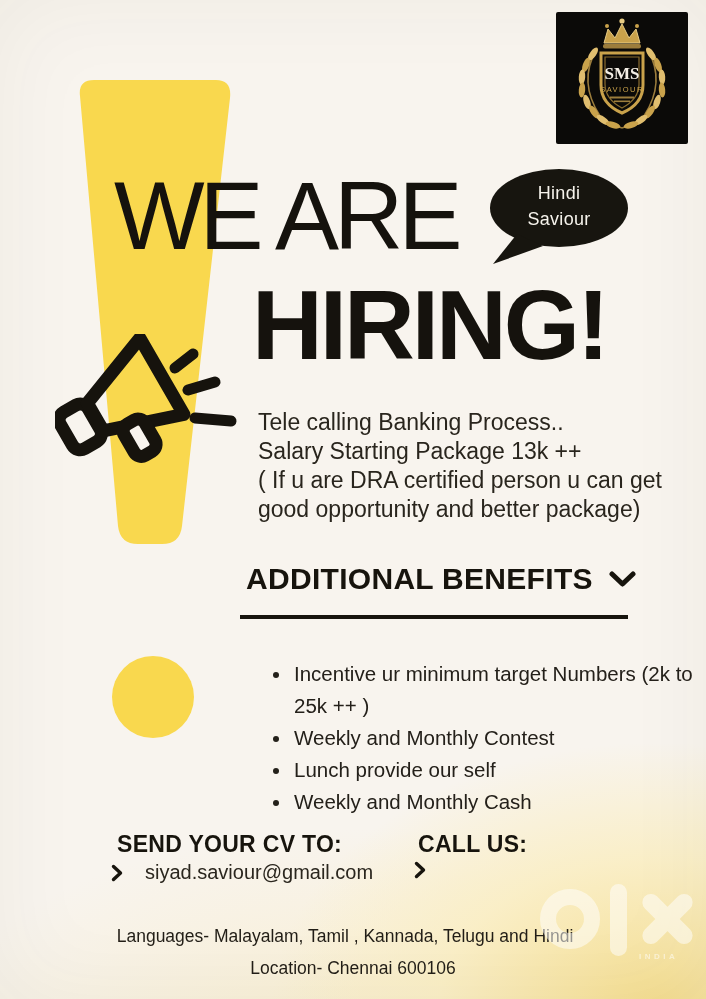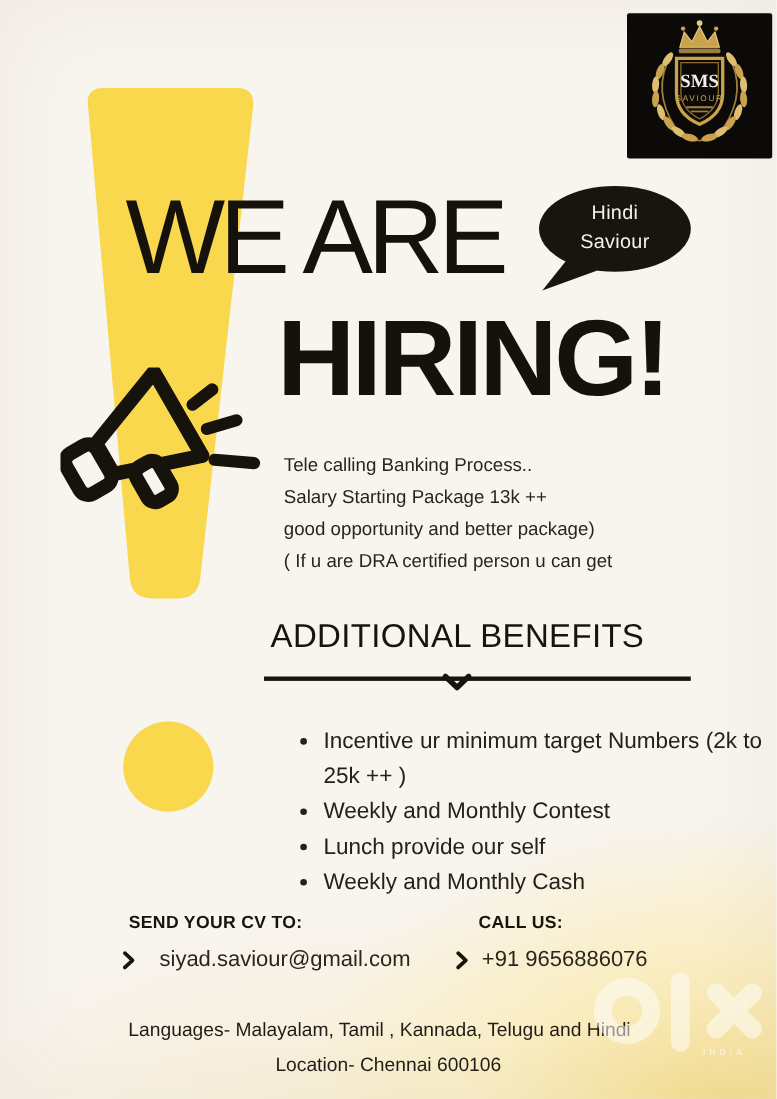--- a/index.html
+++ b/index.html
@@ -29,50 +29,50 @@
     color:#15120D;z-index:3;white-space:nowrap;text-align:center;
   }
 
   
   .excl-bar{left:58px;top:74px;width:184px;height:486px;z-index:1;}
   .excl-dot{left:112px;top:656px;width:82px;height:82px;border-radius:50%;background:#F9D84E;z-index:1;}
 
   .megaphone{left:55px;top:334px;width:215px;height:180px;z-index:4;}
 
   
-  .logo{left:570px;top:12px;width:132px;height:132px;background:#0B0A08;z-index:2;border-radius:2px;}
+  .logo{left:556px;top:12px;width:132px;height:132px;background:#0B0A08;z-index:2;border-radius:2px;}
   .logo svg{width:100%;height:100%;display:block;}
 
   
   .bubble{left:483px;top:162px;width:152px;height:112px;z-index:3;}
   .bubble svg{position:absolute;left:0;top:0;width:100%;height:100%;}
   .bubble .bubble-text{
     position:absolute;left:8px;top:18px;width:136px;
     text-align:center;color:#F6F3EC;font-size:18px;line-height:26px;letter-spacing:.3px;
   }
 
   
-  .intro{left:258px;top:408px;font-size:17px;line-height:29px;color:#29251D;z-index:3;white-space:nowrap;}
+  .intro{left:258px;top:408px;font-size:23px;line-height:29px;color:#29251D;z-index:3;white-space:nowrap;}
 
   
   .benefits-header{
     left:246px;top:562px;display:flex;align-items:center;gap:16px;
-    font-size:30px;font-weight:400;letter-spacing:.3px;color:#17140D;z-index:3;white-space:nowrap;flex-direction:column;
+    font-size:30px;font-weight:700;letter-spacing:.3px;color:#17140D;z-index:3;white-space:nowrap;
   }
   .benefits-underline{left:240px;top:615px;width:388px;height:3.5px;background:#17140D;z-index:3;}
   .benefits-list{
     left:252px;top:642px;width:430px;margin:16px;padding:0 0 0 24px;
     font-size:20.5px;line-height:32px;color:#24201A;z-index:3;list-style:disc;
   }
   .benefits-list li{padding-left:2px;}
 
   
-  .label{font-size:16px;font-weight:800;letter-spacing:.3px;color:#17140D;white-space:nowrap;}
+  .label{font-size:23px;font-weight:800;letter-spacing:.3px;color:#17140D;white-space:nowrap;}
   .cv-label{left:117px;top:831px;}
-  .call-label{left:435px;top:831px;}
+  .call-label{left:418px;top:831px;}
   .contact-row{display:flex;align-items:center;gap:12px;font-size:20px;color:#2A261E;white-space:nowrap;}
   .email-row{left:111px;top:861px;gap:22px;}
   .phone-row{left:414px;top:861px;}
   .chev{flex:0 0 auto;}
 
   .languages{left:0;top:926px;width:706px;text-align:center;font-size:17.5px;color:#211D16;transform:translateX(-8px);z-index:3;}
   .location{left:0;top:958px;width:706px;text-align:center;font-size:17.5px;color:#211D16;z-index:3;}
 
   
   .olx{left:540px;top:884px;width:165px;height:80px;opacity:.52;z-index:5;text-align:center;}
@@ -160,22 +160,22 @@
       <div>Saviour</div>
     </div>
   </div>
 
   <div class="abs we-are">WE ARE</div>
   <div class="abs hiring">HIRING!</div>
 
   <div class="abs intro">
     <div>Tele calling Banking Process..</div>
     <div>Salary Starting Package 13k ++</div>
+    <div>( If u are DRA certified person u can get</div>
     <div>good opportunity and better package)</div>
-    <div>( If u are DRA certified person u can get</div>
   </div>
 
   <div class="abs benefits-header">
     <span>ADDITIONAL BENEFITS</span>
     <svg width="27" height="17" viewBox="0 0 27 17" aria-hidden="true">
       <path d="M3 3 L13.5 13 L24 3" fill="none" stroke="#17140D" stroke-width="5" stroke-linecap="round" stroke-linejoin="round"></path>
     </svg>
   </div>
   <div class="abs benefits-underline"></div>
   <ul class="abs benefits-list">
@@ -192,21 +192,20 @@
     <svg class="chev" width="12" height="18" viewBox="0 0 12 18" aria-hidden="true">
       <path d="M2.5 2.5 L9.5 9 L2.5 15.5" fill="none" stroke="#17140D" stroke-width="3.4" stroke-linecap="round" stroke-linejoin="round"></path>
     </svg>
     <span>siyad.saviour@gmail.com</span>
   </div>
 
   <div class="abs contact-row phone-row">
     <svg class="chev" width="12" height="18" viewBox="0 0 12 18" aria-hidden="true">
       <path d="M2.5 2.5 L9.5 9 L2.5 15.5" fill="none" stroke="#17140D" stroke-width="3.4" stroke-linecap="round" stroke-linejoin="round"></path>
     </svg>
-    <span>+91 9656886076</span>
   </div>
 
   <div class="abs languages">Languages- Malayalam, Tamil , Kannada, Telugu and Hindi</div>
   <div class="abs location">Location- Chennai 600106</div>
 
   <div class="abs olx">
     <span class="o"></span>
     <span class="bar"></span>
     <span class="x">
         <i class="a"></i>

